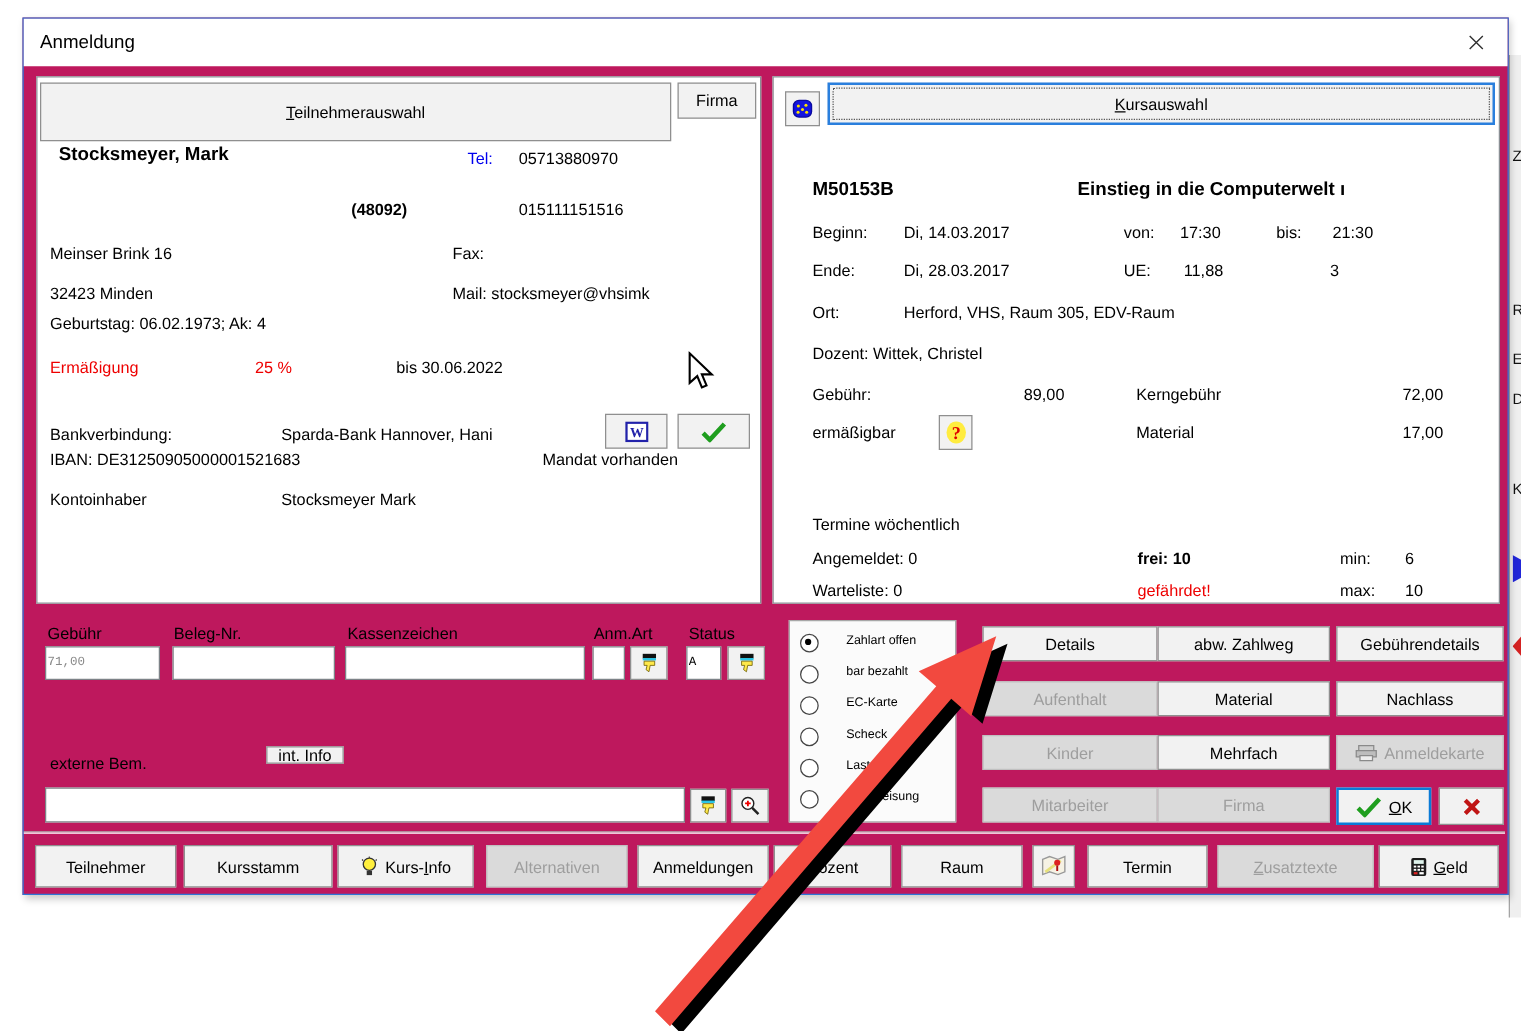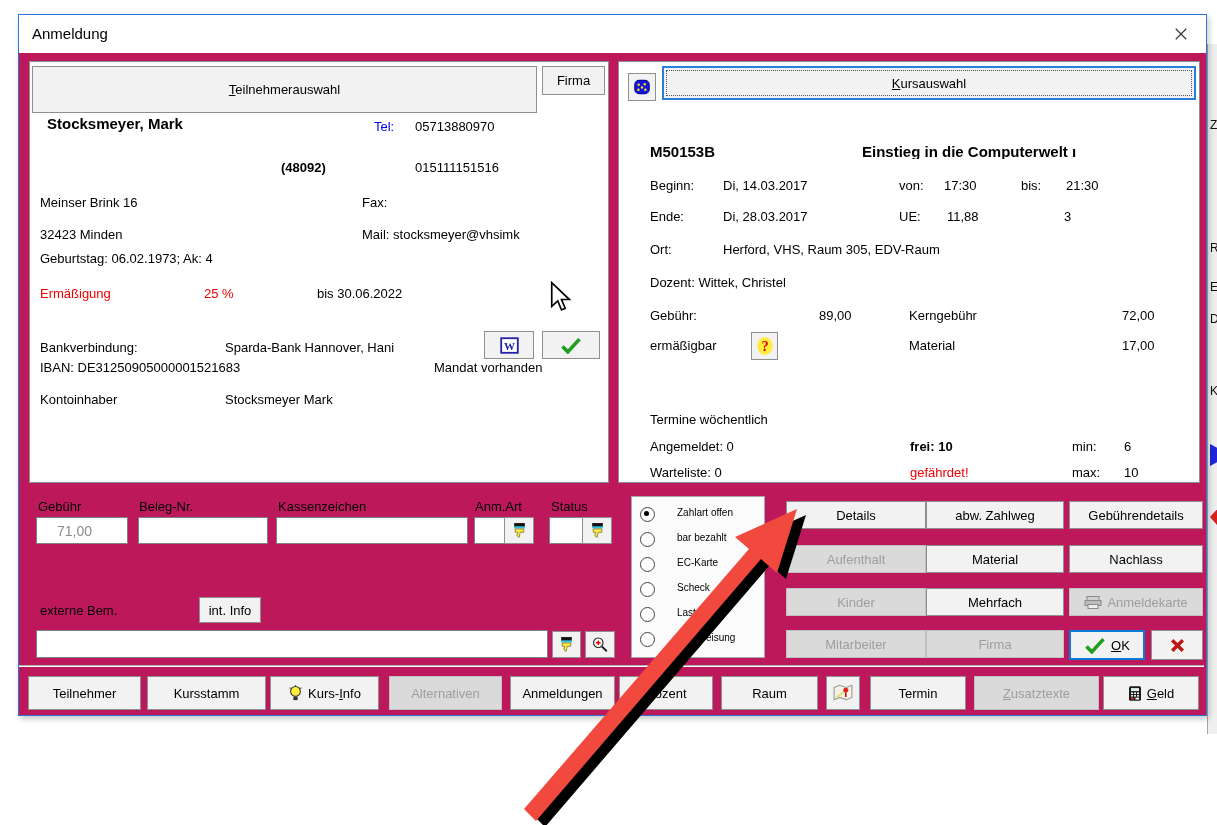--- a/index.html
+++ b/index.html
@@ -30,22 +30,22 @@
   .red{color:#ee0000}
   .blue{color:#0000ee}
   .clip{overflow:hidden}
   .ra{text-align:left}
 
   .btn{position:absolute;display:flex;align-items:center;justify-content:center;gap:5px;
        background:#f2f2f2;border:1px solid #8f8f8f;font-size:13px;font-family:inherit;
        padding:0;cursor:pointer;color:#000;box-sizing:border-box;white-space:nowrap}
   .btn.dis{background:#dadada;border-color:#c0c0c0;color:#9e9e9e;cursor:default}
   .u{text-decoration:underline}
-  .inp{position:absolute;background:#fff;border:1px solid #7d8287;font-size:14px;font-family:Liberation Sans, sans-serif;
-       padding:0 20px;box-sizing:border-box}
+  .inp{position:absolute;background:#fff;border:1px solid #7d8287;font-size:10px;font-family:Liberation Mono, monospace;
+       padding:0 1px;box-sizing:border-box}
 
   
   #btn-teiln{left:2px;top:4px;width:505px;height:47px}
   #btn-firma-top{left:512px;top:4px;width:63px;height:29px}
   #p-name{left:17px;top:54px}
   #p-tel-label{left:344px;top:57px}
   #p-phone1{left:385px;top:57px}
   #p-memno{left:251px;top:98px}
   #p-phone2{left:385px;top:98px}
   #p-street{left:10px;top:133px}
@@ -93,21 +93,21 @@
   #inp-beleg{left:119px;top:502px;width:130px;height:27px}
   #l-kassen{left:259px;top:484px}
   #inp-kassen{left:257px;top:502px;width:192px;height:27px}
   #l-anmart{left:456px;top:484px}
   #inp-anmart{left:455px;top:502px;width:26px;height:27px}
   #btn-anmart{left:485px;top:502px;width:30px;height:27px}
   #l-status{left:532px;top:484px}
   #inp-status{left:530px;top:502px;width:28px;height:27px}
   #btn-status{left:563px;top:502px;width:30px;height:27px}
   #l-bem{left:21px;top:588px}
-  #btn-intinfo{left:180px;top:582px;width:62px;height:26px}
+  #btn-intinfo{left:194px;top:582px;width:62px;height:14px}
   #inp-bem{left:17px;top:615px;width:512px;height:28px}
   #btn-bemhand{left:533px;top:616px;width:29px;height:27px}
   #btn-bemzoom{left:566px;top:616px;width:30px;height:27px}
 
   
   #radiobox{position:absolute;left:612px;top:481px;width:132px;height:160px;background:#fbfbfb;border:1px solid #a8a8a8}
   .rrow{position:absolute;left:8px;display:flex;align-items:flex-start;gap:22px;font-size:10px;cursor:pointer;white-space:nowrap}
   #r0{top:10px}#r1{top:35px}#r2{top:60px}#r3{top:85px}#r4{top:110px}#r5{top:135px}
   .rb{width:13px;height:13px;border:1px solid #444;border-radius:50%;background:#fff;display:inline-block;position:relative;flex:0 0 auto}
   .rb.sel:after{content:"";position:absolute;left:3px;top:3px;width:5px;height:5px;border-radius:50%;background:#000}

